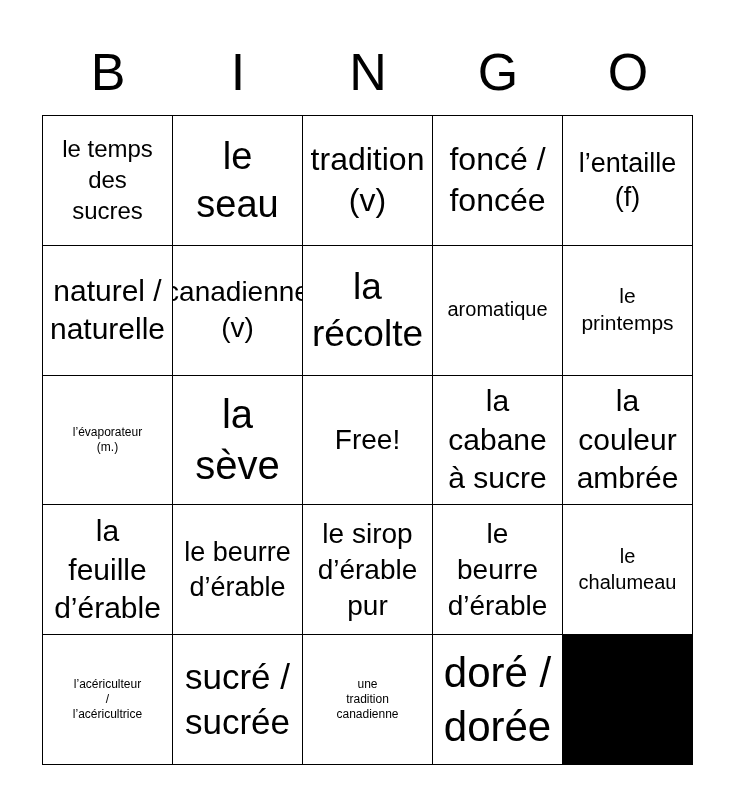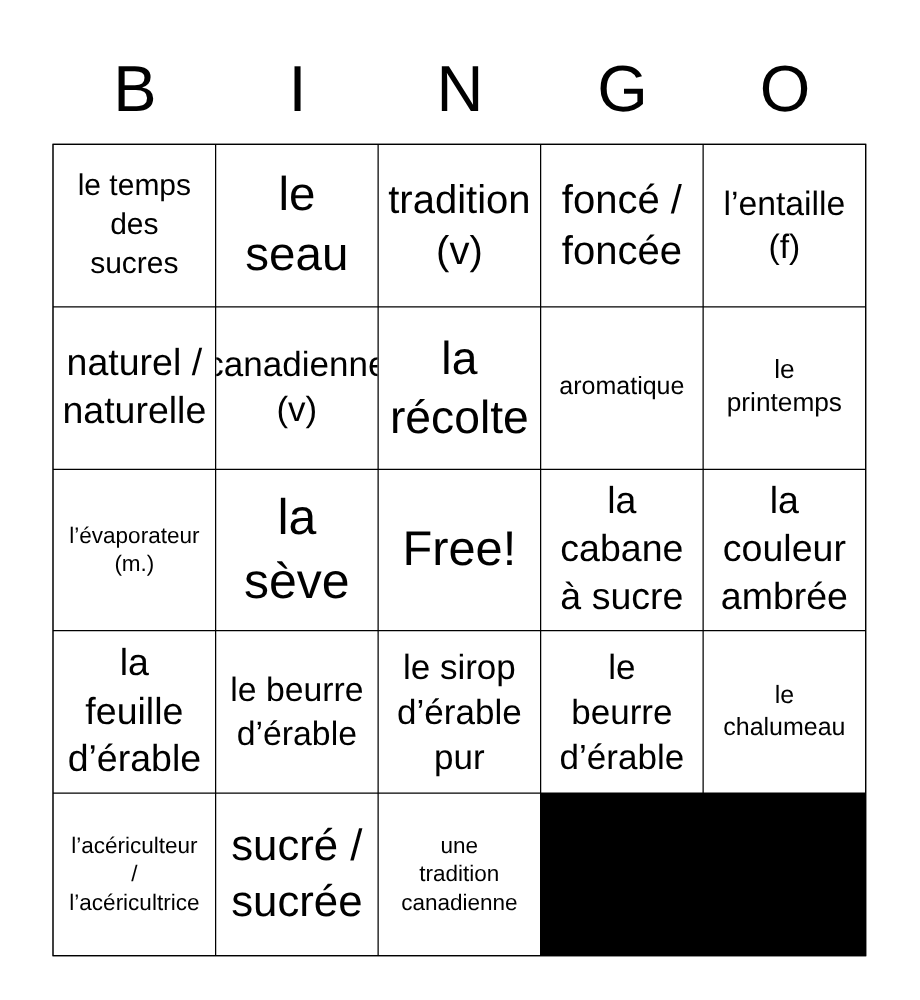--- a/index.html
+++ b/index.html
@@ -51,24 +51,24 @@
     align-items:center;
     justify-content:center;
     text-align:center;
     white-space:pre-line;
     line-height:1.28;
     padding:3px;
     color:var(--ink);
     overflow:hidden;
   }
   
-  .fs18{font-size:18px} .fs20{font-size:20px} .fs21{font-size:21px}
+  .fs18{font-size:12px} .fs20{font-size:20px} .fs21{font-size:21px}
   .fs24{font-size:24px} .fs26{font-size:30px} .fs27{font-size:27px}
   .fs28{font-size:28px} .fs31{font-size:31px} .fs32{font-size:32px}
-  .fs35{font-size:35px} .fs36{font-size:39px} .fs37{font-size:37px}
+  .fs35{font-size:35px} .fs36{font-size:28px} .fs37{font-size:37px}
   .fs38{font-size:38px} .fs40{font-size:40px} .fs42{font-size:42px}
 </style>
 </head>
 <body>
 
 <div class="card">
 
   <div class="title-row">
     <span class="title-letter">B</span>
     <span class="title-letter">I</span>
@@ -127,15 +127,17 @@
 chalumeau</div>
 
     <div class="cell fs18">l’acériculteur
 /
 l’acéricultrice</div>
     <div class="cell fs35">sucré /
 sucrée</div>
     <div class="cell fs18">une
 tradition
 canadienne</div>
+    <div class="cell fs42">doré /
+dorée</div>
   </div>
 
 </div>
 
 </body></html>

